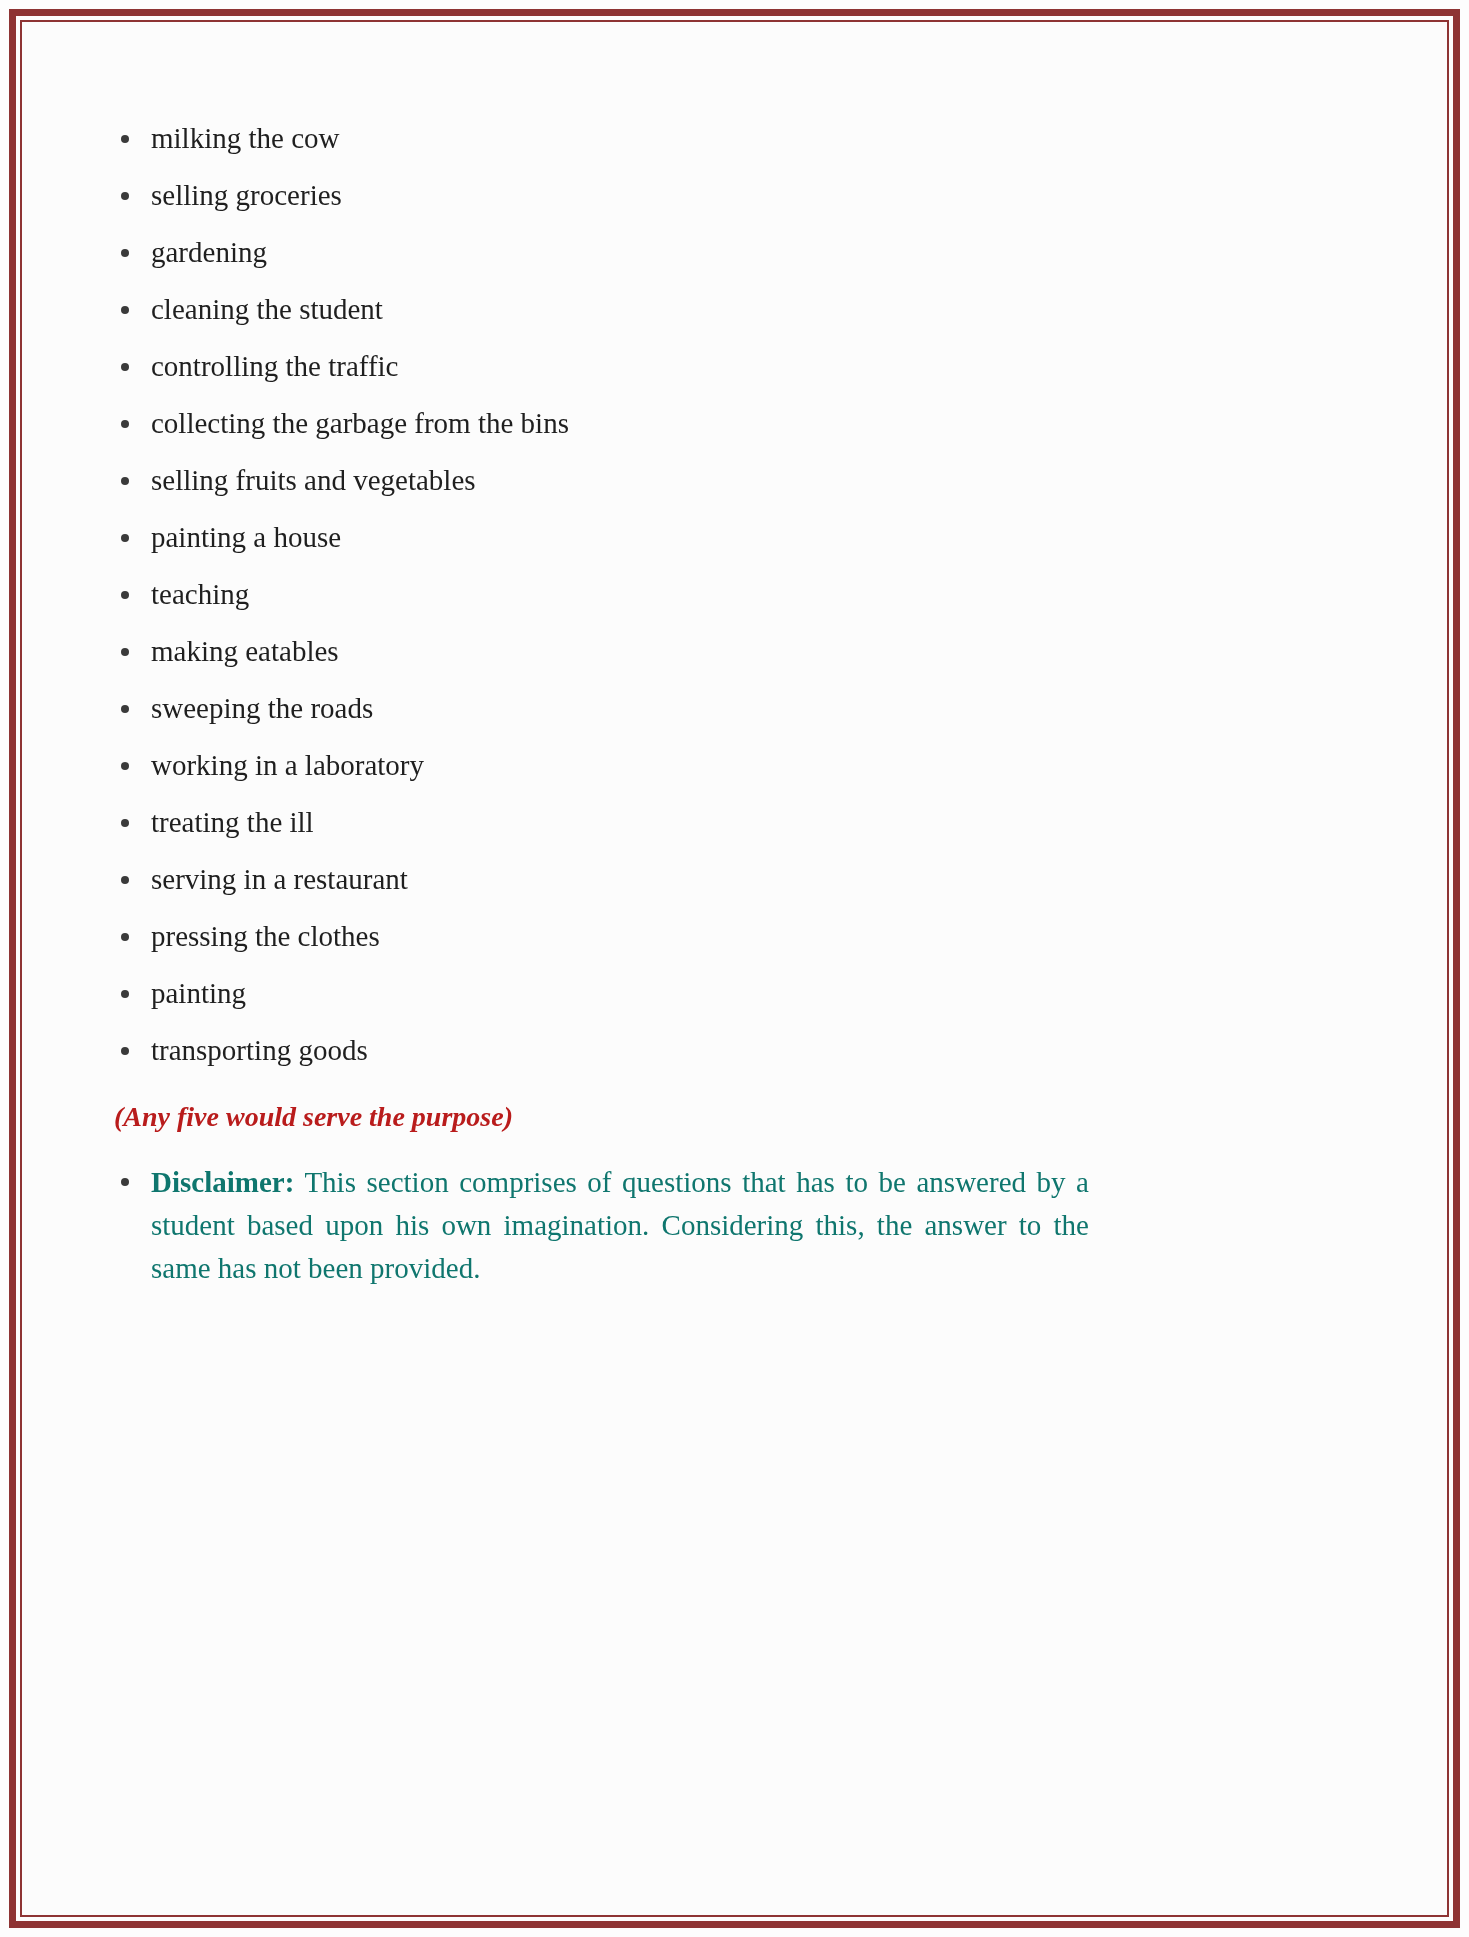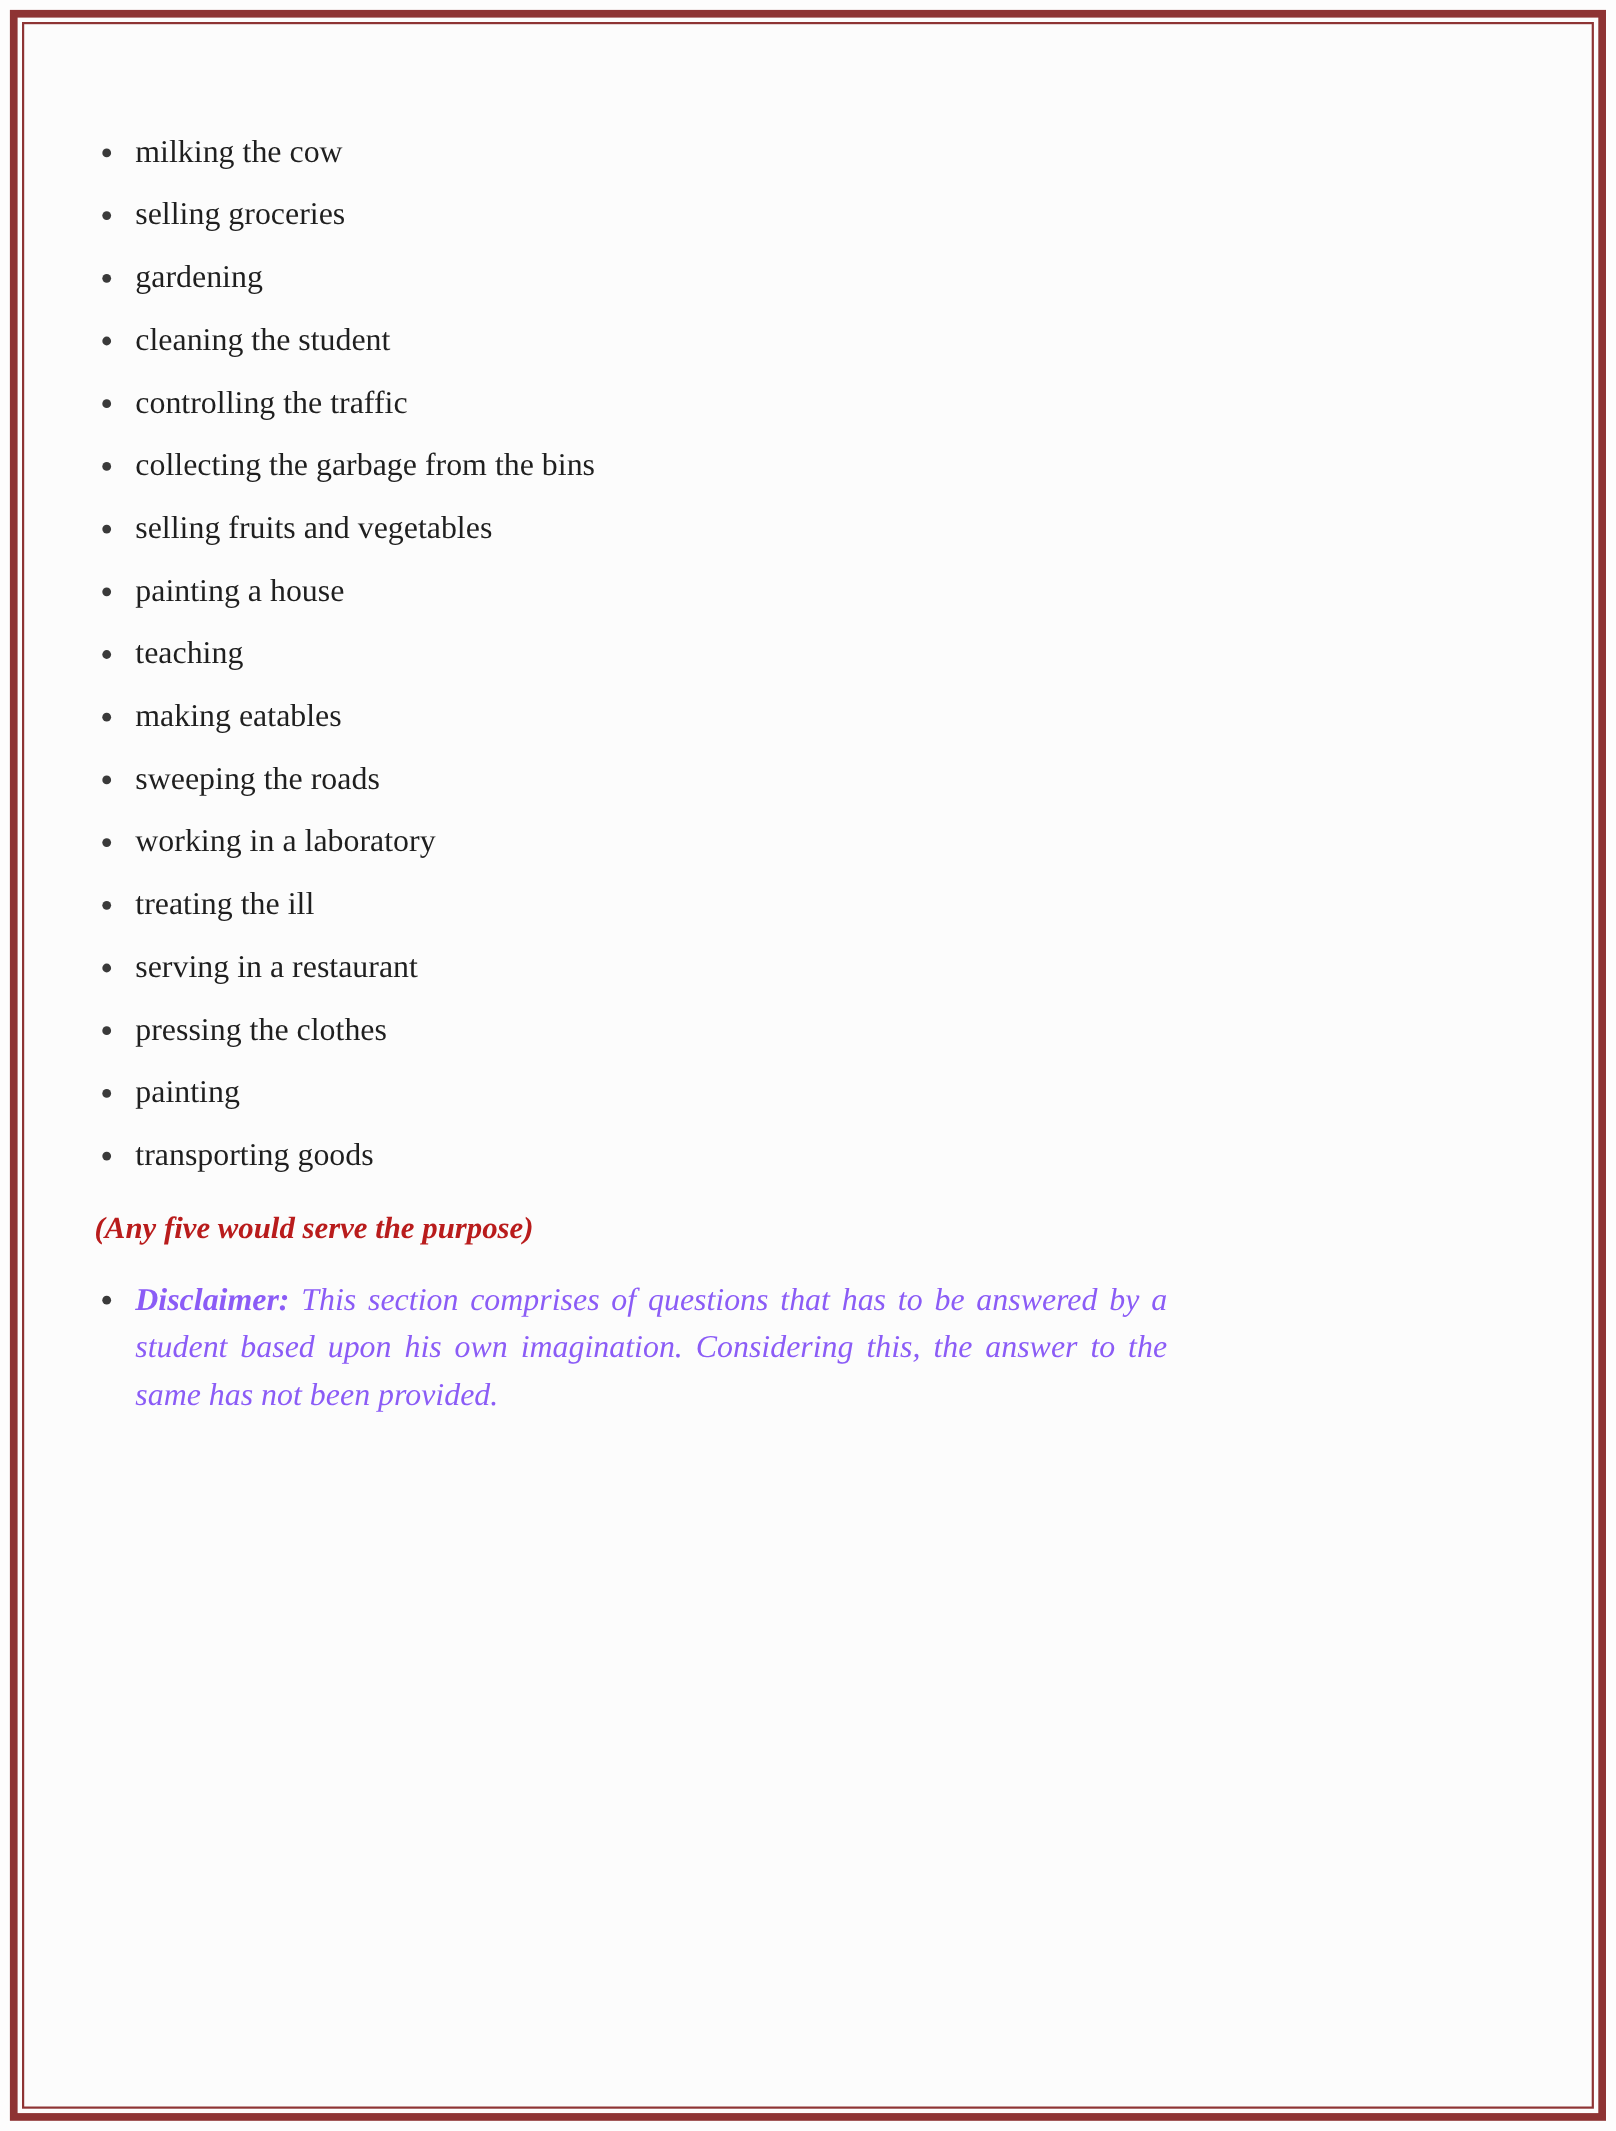--- a/index.html
+++ b/index.html
@@ -27,21 +27,21 @@
   }
   .frame-inner {
     box-sizing: border-box;
     width: 100%;
     height: 100%;
     border: 2px solid #8e3434;
     background: #fcfcfc;
   }
   .content {
     box-sizing: border-box;
-    padding: 100px 0 0 64px;
+    padding: 100px 0 0 92px;
     width: 1070px;
   }
   ul.answer-list {
     list-style: none;
     margin: 0;
     padding: 0;
     font-size: 29px;
     line-height: 33px;
   }
   ul.answer-list li {
@@ -65,24 +65,23 @@
     font-style: italic;
     line-height: 36px;
     color: #b91c1c;
   }
   .disclaimer {
     position: relative;
     margin-top: 26px;
     padding-left: 37px;
     width: 938px;
     font-size: 29px;
-    font-style: italic;
     line-height: 43px;
     text-align: justify;
-    color: #8b5cf6;
+    color: #0f766e;
   }
   .disclaimer .bullet {
     top: 17px;
   }
   .disclaimer-label {
     font-weight: bold;
   }
 </style>
 </head>
 <body>

